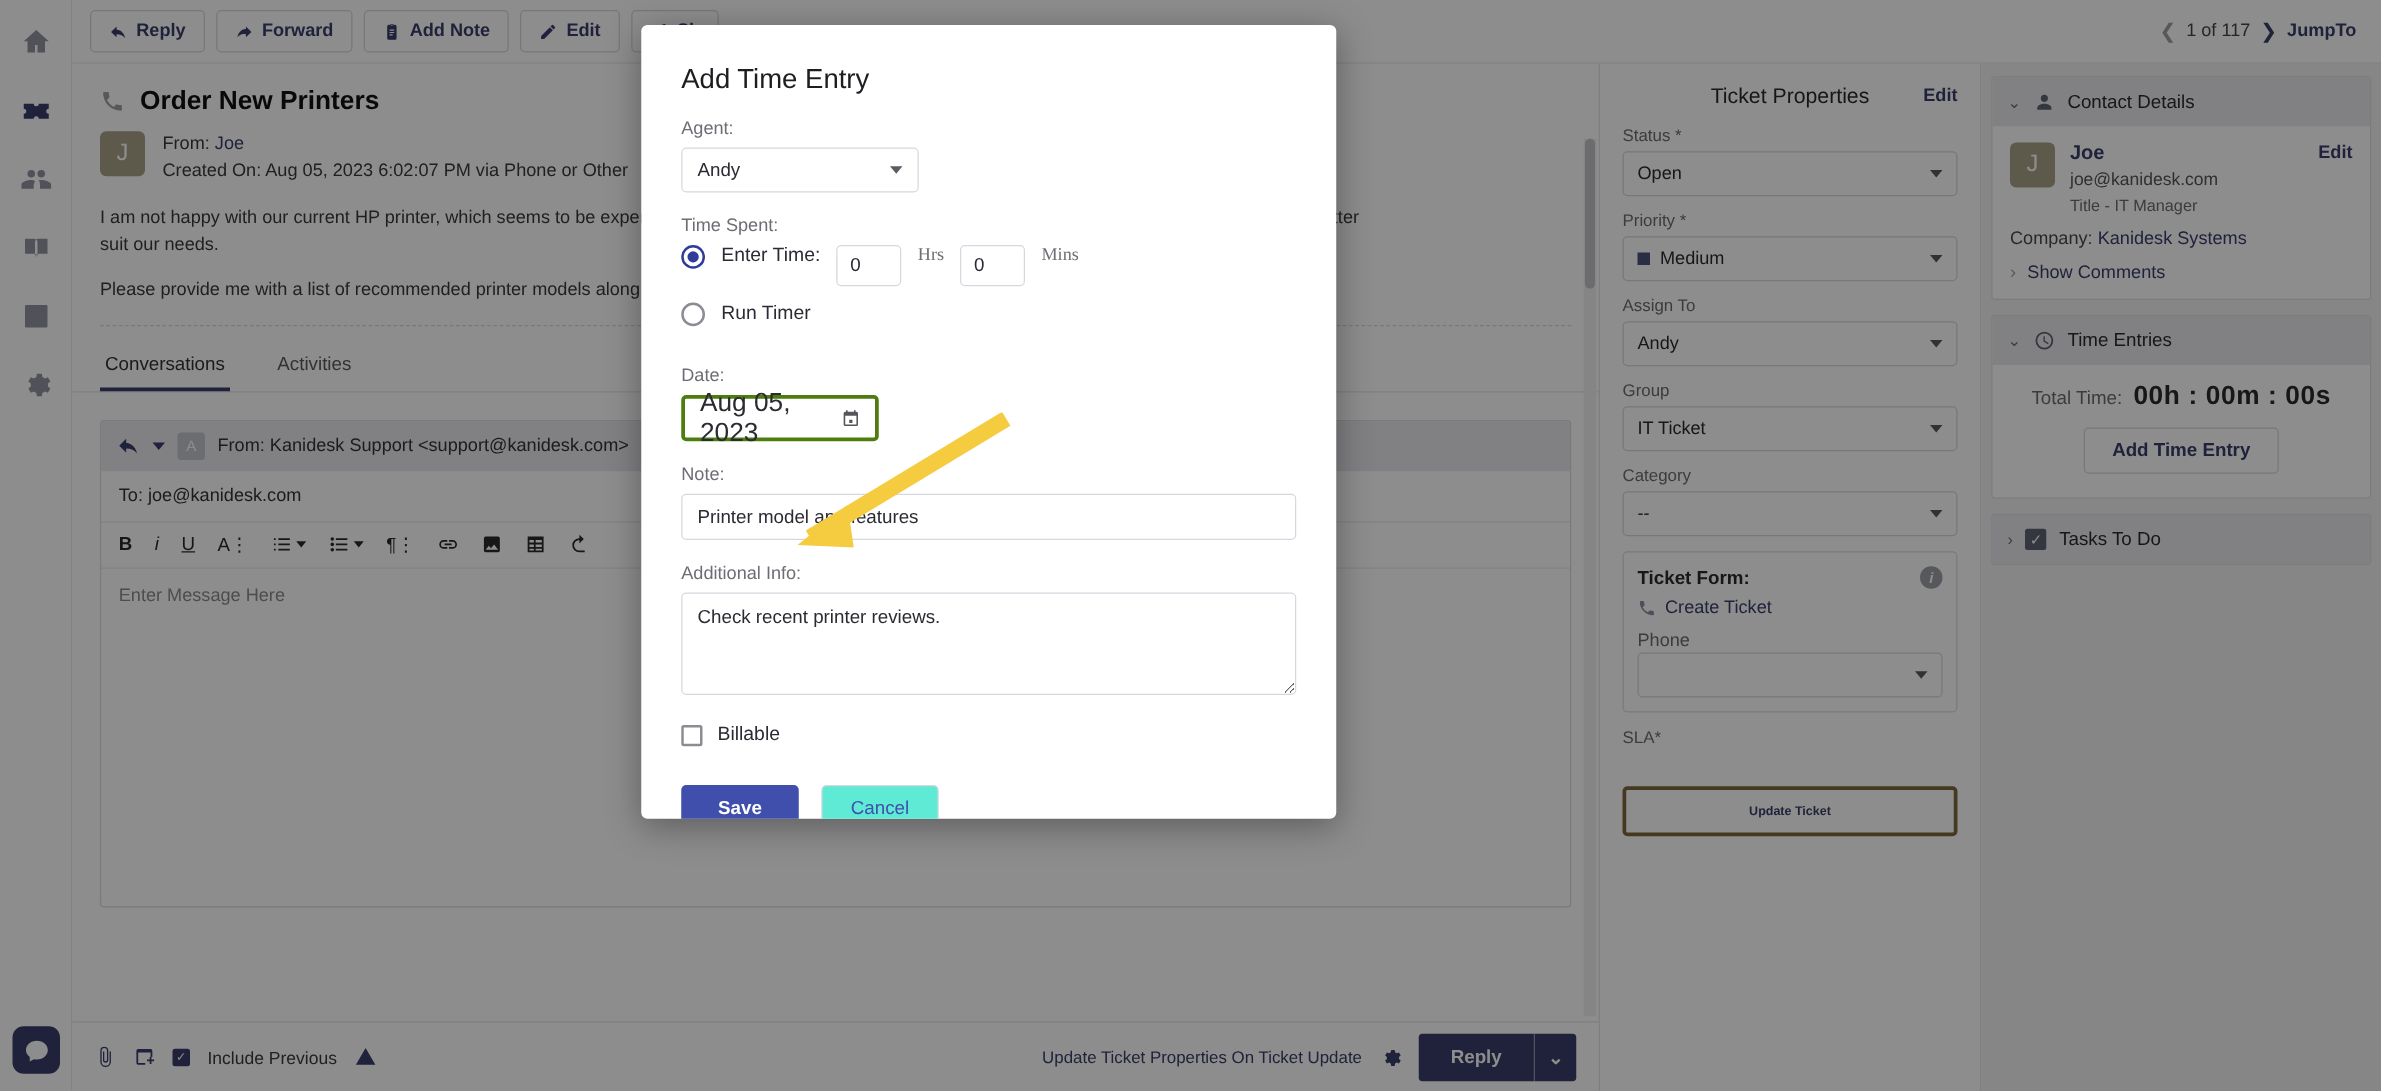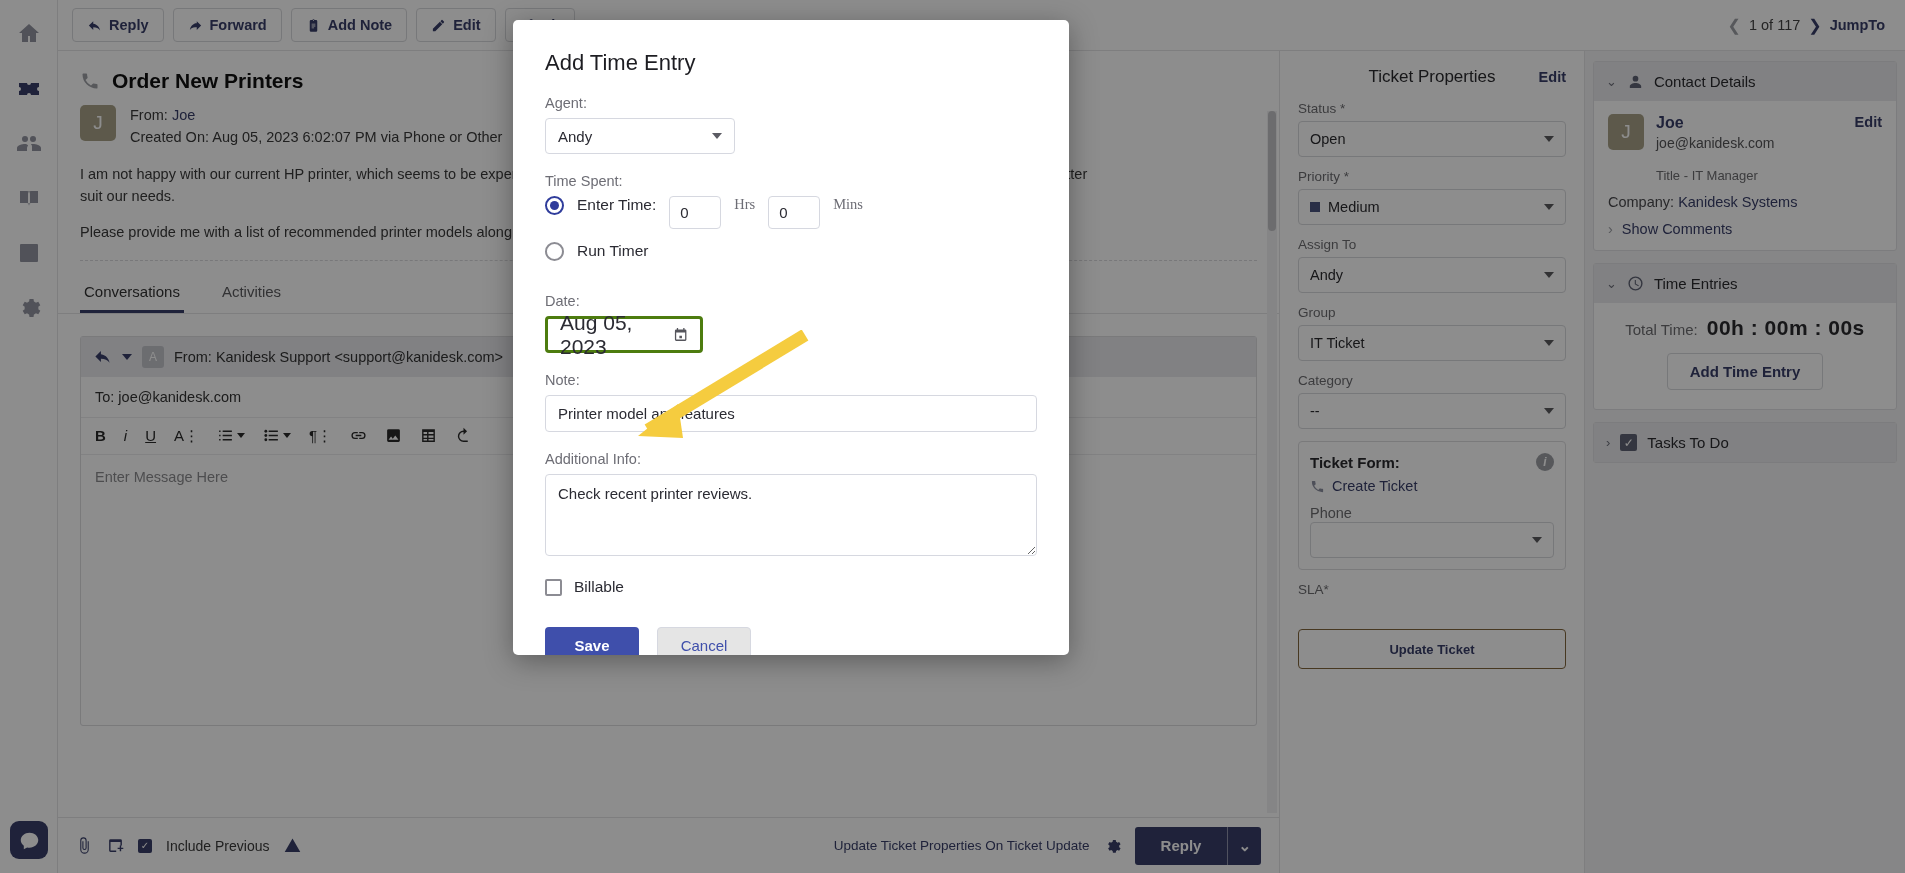--- a/index.html
+++ b/index.html
@@ -139,39 +139,39 @@
   .formbox { border: 1px solid #dcdce2; border-radius: 4px; padding: 11px;
     margin: 4px 0 12px 0; background: #fff; }
   .formbox .fh { display: flex; align-items: center; font-size: 15px;
     font-weight: bold; color: #2b2b33; }
   .info-i { margin-left: auto; width: 18px; height: 18px; border-radius: 50%;
     background: #9aa0ad; color: #fff; font-size: 12px; font-style: italic;
     display: flex; align-items: center; justify-content: center; }
   .formbox .ft { display: flex; align-items: center; gap: 7px;
     font-size: 14.5px; color: #2f3c9b; margin: 7px 0 10px 0; }
   .formbox .ft svg { width: 15px; height: 15px; fill: #8a90b5; }
-  .upd { width: 100%; height: 40px; margin-top: 20px; border: 1px solid #a16207;
-    border-radius: 4px; background: #fff; color: #2f3c9b; font-size: 13px;
+  .upd { width: 100%; height: 40px; margin-top: 20px; border: 3px solid #a16207;
+    border-radius: 4px; background: #fff; color: #2f3c9b; font-size: 10px;
     font-weight: 600; cursor: pointer; }
 
   
   .rpanel { position: absolute; left: 1585px; top: 51px; right: 0; bottom: 0;
     background: #f2f2f5; overflow: hidden; padding: 10px 8px; }
   .card { background: #fff; border: 1px solid #e0e0e6; border-radius: 3px;
     margin-bottom: 12px; }
   .card-head { display: flex; align-items: center; gap: 10px; padding: 11px 12px;
     background: #e8e9f2; cursor: pointer; }
   .card-head .chev { color: #6a6f88; font-size: 13px; }
   .card-head svg { width: 17px; height: 17px; fill: #5b6287; }
   .card-head .ttl { font-size: 15px; color: #2b2b33; }
   .card-body { padding: 13px 14px; }
   .contact-row { display: flex; gap: 12px; }
   .cname { font-size: 16px; font-weight: bold; color: #2f3c9b; }
   .cmail { font-size: 14px; color: #55555c; margin-top: 3px; }
-  .ctitle { font-size: 13px; color: #6d6d75; margin-top: 17px; }
+  .ctitle { font-size: 13px; color: #6d6d75; margin-top: 6px; }
   .cedit { margin-left: auto; color: #2f3c9b; font-size: 14.5px;
     font-weight: 600; cursor: pointer; }
   .ccomp { font-size: 14.5px; color: #4a4a52; margin-top: 11px; }
   .ccomp a { color: #2f3c9b; text-decoration: none; }
   .showc { display: flex; align-items: center; gap: 9px; margin-top: 11px;
     font-size: 14.5px; color: #2f3c9b; cursor: pointer; }
   .showc .chev { color: #9aa0ad; }
   .tt-row { display: flex; align-items: baseline; justify-content: center;
     gap: 9px; }
   .tt-lbl { font-size: 15px; color: #6d6d75; }
@@ -229,21 +229,21 @@
   .dtarea { width: 100%; height: 82px; border: 1px solid #d6d8e0;
     border-radius: 4px; padding: 10px 12px; font-size: 15px; color: #2b2b33;
     font-family: inherit; resize: vertical; }
   .cbrow { display: flex; align-items: center; gap: 12px; margin: 18px 0 0 0; }
   .cbox { width: 17px; height: 17px; border: 2px solid #8c8c93;
     border-radius: 2px; }
   .dbtns { display: flex; gap: 18px; margin-top: 31px; }
   .btn-save { width: 94px; height: 36px; background: #3f4fab; color: #fff;
     border: none; border-radius: 4px; font-size: 15px; font-weight: bold;
     cursor: pointer; font-family: inherit; }
-  .btn-cancel { width: 94px; height: 36px; background: #e5e5e5; color: #3f4fab;
+  .btn-cancel { width: 94px; height: 36px; background: #5eead4; color: #3f4fab;
     border: 1px solid #d6d8e0; border-radius: 4px; font-size: 15px;
     cursor: pointer; font-family: inherit; }
 
   
   #annot { position: absolute; left: 600px; top: 330px; width: 220px;
     height: 110px; pointer-events: none; }
 </style>
 </head>
 <body>
 

